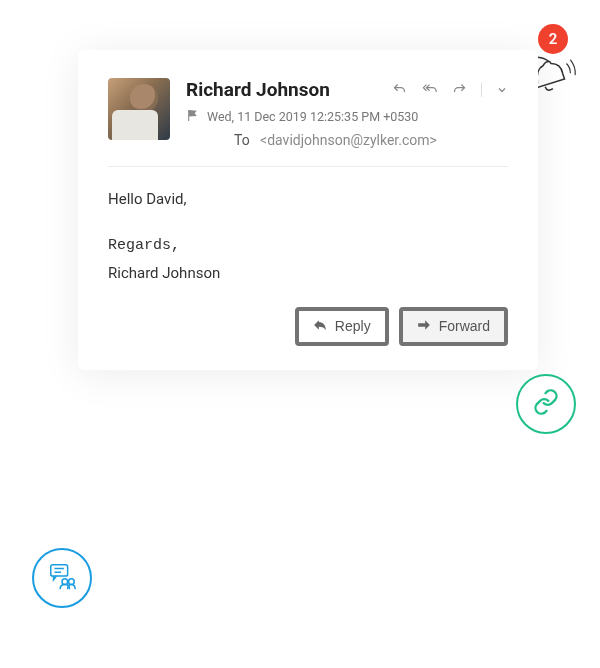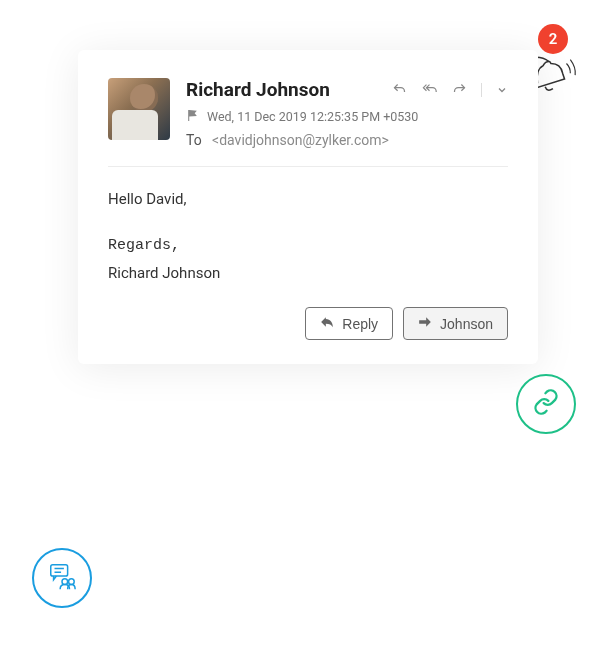--- a/index.html
+++ b/index.html
@@ -29,29 +29,29 @@
     .avatar::before{width:28px;height:28px;border-radius:50%;background:#a9876a;left:22px;top:6px;box-shadow:inset -3px -3px 0 rgba(0,0,0,0.2);}
     .avatar::after{width:46px;height:34px;background:#e8e6e0;left:4px;top:32px;border-radius:6px 6px 0 0;}
     .avatar .stripes{position:absolute;left:6px;top:36px;width:40px;height:26px;background:repeating-linear-gradient(90deg,#d8d2c8 0 4px,#b0a998 4px 8px);border-radius:4px 4px 0 0;}
     .sender { flex: 1; }
     .sender-row { display:flex; align-items:center; justify-content:space-between; gap:10px;}
     .sender-name { font-size: 19px; font-weight: 700; color: #222; }
     .action-icons { display:flex; gap:14px; align-items:center; color:#888;}
     .action-icons span { cursor:pointer; display:inline-flex;}
     .meta { display:flex; gap:8px; margin-top:8px; color:#777; font-size:12.5px;}
     .flag-ic{color:#888;display:inline-flex;}
-    .recip { margin-top:8px; font-size:14px; color:#777;}
+    .recip { margin-top:8px; font-size:14px; color:#777;margin-left:48px;}
     .recip .to-label{color:#555;}
     .recip .addr{color:#8a8a8a;}
     .divider{height:1px;background:#ececec;margin:18px 0 20px;}
     .body{ font-size:15px; color:#333; line-height:1.65;}
     .body p{ margin-bottom:22px;}
     .body .sig-r{margin-bottom:2px;font-family:Liberation Mono, monospace;}
     .actions{ display:flex; justify-content:flex-end; gap:10px; margin-top:18px;}
-    .btn{ display:flex; align-items:center; gap:8px; padding:7px 14px; border:1px solid #737373; border-radius:4px; font-size:14px; color:#555; background:#fff; cursor:pointer;}
+    .btn{ display:flex; gap:8px; padding:7px 14px; border:4px solid #737373; border-radius:4px; font-size:14px; color:#555; background:#fff; cursor:pointer;}
     .btn.fwd{ background:#f3f3f3; }
     .btn svg{width:14px;height:14px;}
     .float-badge{
       position:absolute; width:60px;height:60px;border-radius:50%;
       background:#fff;box-shadow:0 4px 24px rgba(0,0,0,0.12);
       display:flex;align-items:center;justify-content:center;cursor:pointer;
     }
     .float-link{ right:24px; top:374px; border:2px solid #1ec088; box-shadow:none;}
     .float-chat{ left:32px; top:548px; border:2px solid #1a9de0; box-shadow:none;}
     .bell{ position:absolute; right:20px; top:50px; width:58px;height:58px;}
@@ -147,21 +147,21 @@
           </svg>
       </span>
       <span>Reply</span>
     </button>
     <button class="btn fwd">
       <span>
         <svg viewBox="0 0 24 24" fill="#666">
             <path d="M14 4l8 8-8 8v-5H2v-6h12V4z"></path>
           </svg>
       </span>
-      <span>Johnson</span>
+      <span>Forward</span>
     </button>
   </div>
 </div>
 
 <div class="float-badge float-link">
   <span>
     <svg width="28" height="28" viewBox="0 0 24 24" fill="none" stroke="#1ec088" stroke-width="2" stroke-linecap="round">
       <path d="M10 13a5 5 0 007 0l3-3a5 5 0 00-7-7l-1.5 1.5"></path>
       <path d="M14 11a5 5 0 00-7 0l-3 3a5 5 0 007 7l1.5-1.5"></path>
     </svg>

